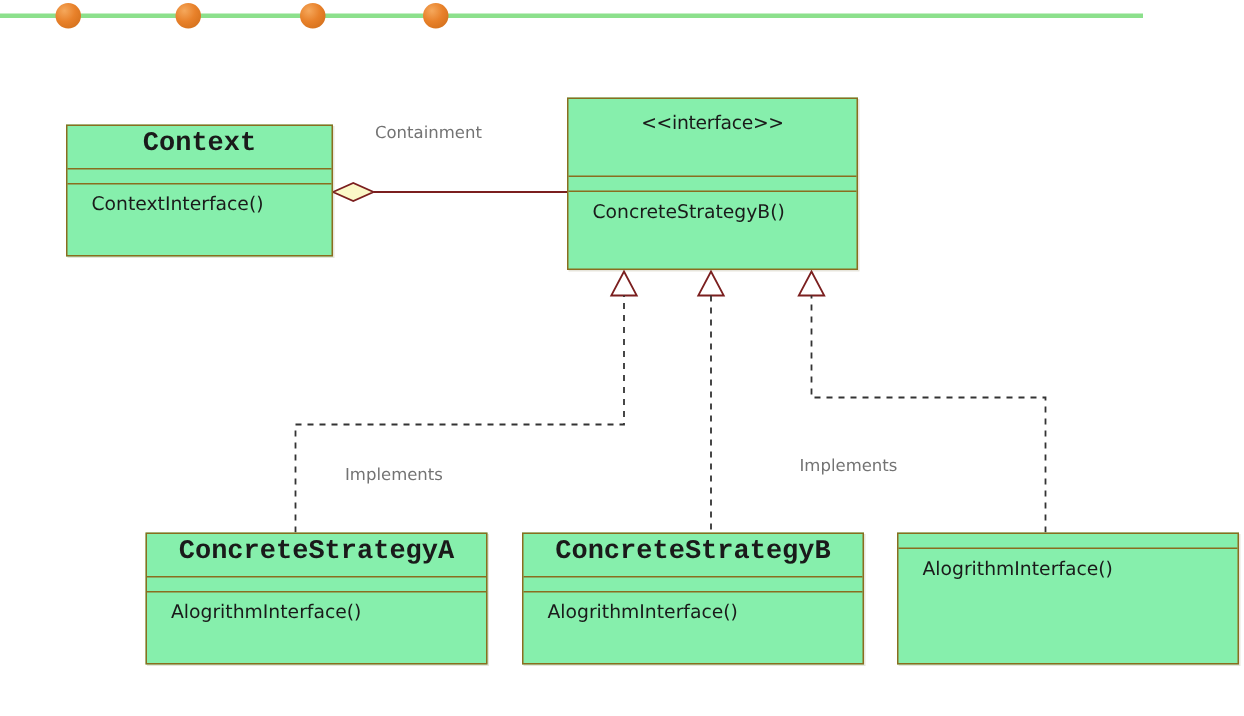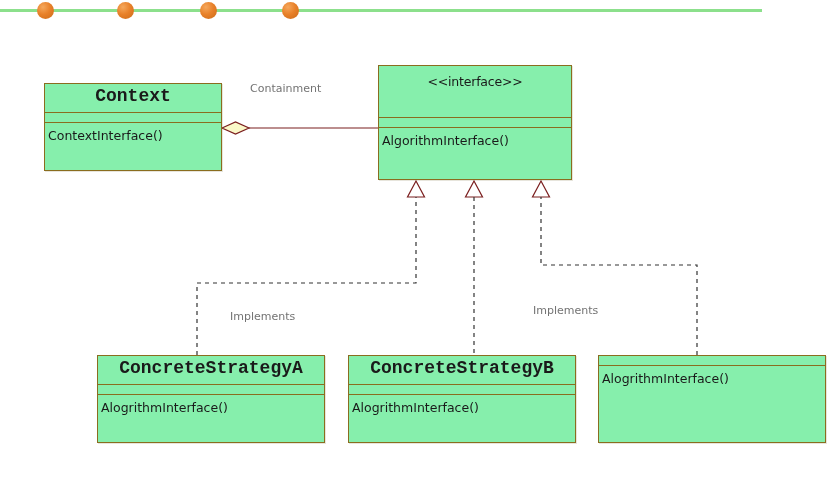--- a/index.html
+++ b/index.html
@@ -73,21 +73,21 @@
     line-height: 17px;
     font-family: Liberation Mono, monospace;
   }
   .uml-attrs {
     height: 10px;
     border-bottom: 1px solid #8a6d1f;
     box-sizing: border-box;
   }
   .uml-methods {
     box-sizing: border-box;
-    padding: 5px 5px 4px 3px;
+    padding: 5px 5px 4px 16px;
   }
   .uml-method {
     font-size: 12.5px;
     line-height: 16px;
     color: #1a1a1a;
     white-space: nowrap;
   }
 
   
   #box-context      { left: 44px;  top: 83px;  width: 178px; height: 88px; }
@@ -176,21 +176,21 @@
       <div class="uml-method">ContextInterface()</div>
     </div>
   </div>
 
   <div class="uml-class" id="box-strategy">
     <div class="uml-title">
       <span class="uml-stereotype">&lt;&lt;interface&gt;&gt;</span>
     </div>
     <div class="uml-attrs"></div>
     <div class="uml-methods">
-      <div class="uml-method">AlgorithmInterface()</div>
+      <div class="uml-method">ConcreteStrategyB()</div>
     </div>
   </div>
 
   <div class="uml-class box-concrete" id="box-concrete-a">
     <div class="uml-title">
       <span class="uml-name">ConcreteStrategyA</span>
     </div>
     <div class="uml-attrs"></div>
     <div class="uml-methods">
       <div class="uml-method">AlogrithmInterface()</div>

